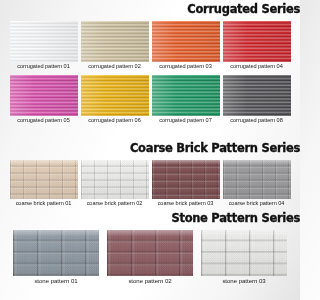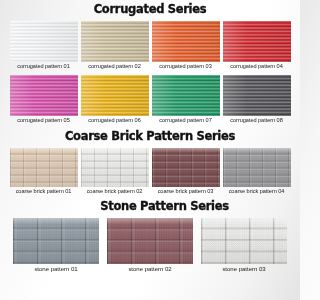--- a/index.html
+++ b/index.html
@@ -13,21 +13,21 @@
     background: #ffffff;
     background-image:
       linear-gradient(115deg, #e9e9e9 0%, #f6f6f6 18%, #ffffff 42%, #ffffff 62%, #f4f4f4 84%, #e4e4e4 100%);
     position: relative;
   }
 
   .page { width: 300px; height: 300px; position: relative; }
 
   
   .section-title {
-    text-align: center;
+    text-align: right;
     font-family: "DejaVu Sans", "Liberation Sans", sans-serif;
     font-weight: bold;
     font-size: 11.5px;
     letter-spacing: -0.3px;
     color: #121212;
     line-height: 14px;
     -webkit-text-stroke: 0.35px #121212;
   }
 
   
@@ -195,21 +195,21 @@
     <div class="cell">
       <div class="swatch corr" style="background-color: rgb(22, 155, 98);"></div>
       <div class="caption">corrugated pattern 07</div>
     </div>
     <div class="cell">
       <div class="swatch corr" style="background-color: rgb(77, 77, 82);"></div>
       <div class="caption">corrugated pattern 08</div>
     </div>
   </div>
 
-  <div style="margin-top:4px;">
+  <div style="margin-top:16px;">
     <div class="section-title">Coarse Brick Pattern Series</div>
   </div>
 
   <div class="row" style="margin-top:5px;">
     <div class="cell">
       <div class="swatch brick brickpat" style="background-color: rgb(227, 205, 182);"></div>
       <div class="caption">coarse brick pattern 01</div>
     </div>
     <div class="cell">
       <div class="swatch brick brickpat" style="background-color: rgb(240, 240, 238);"></div>

